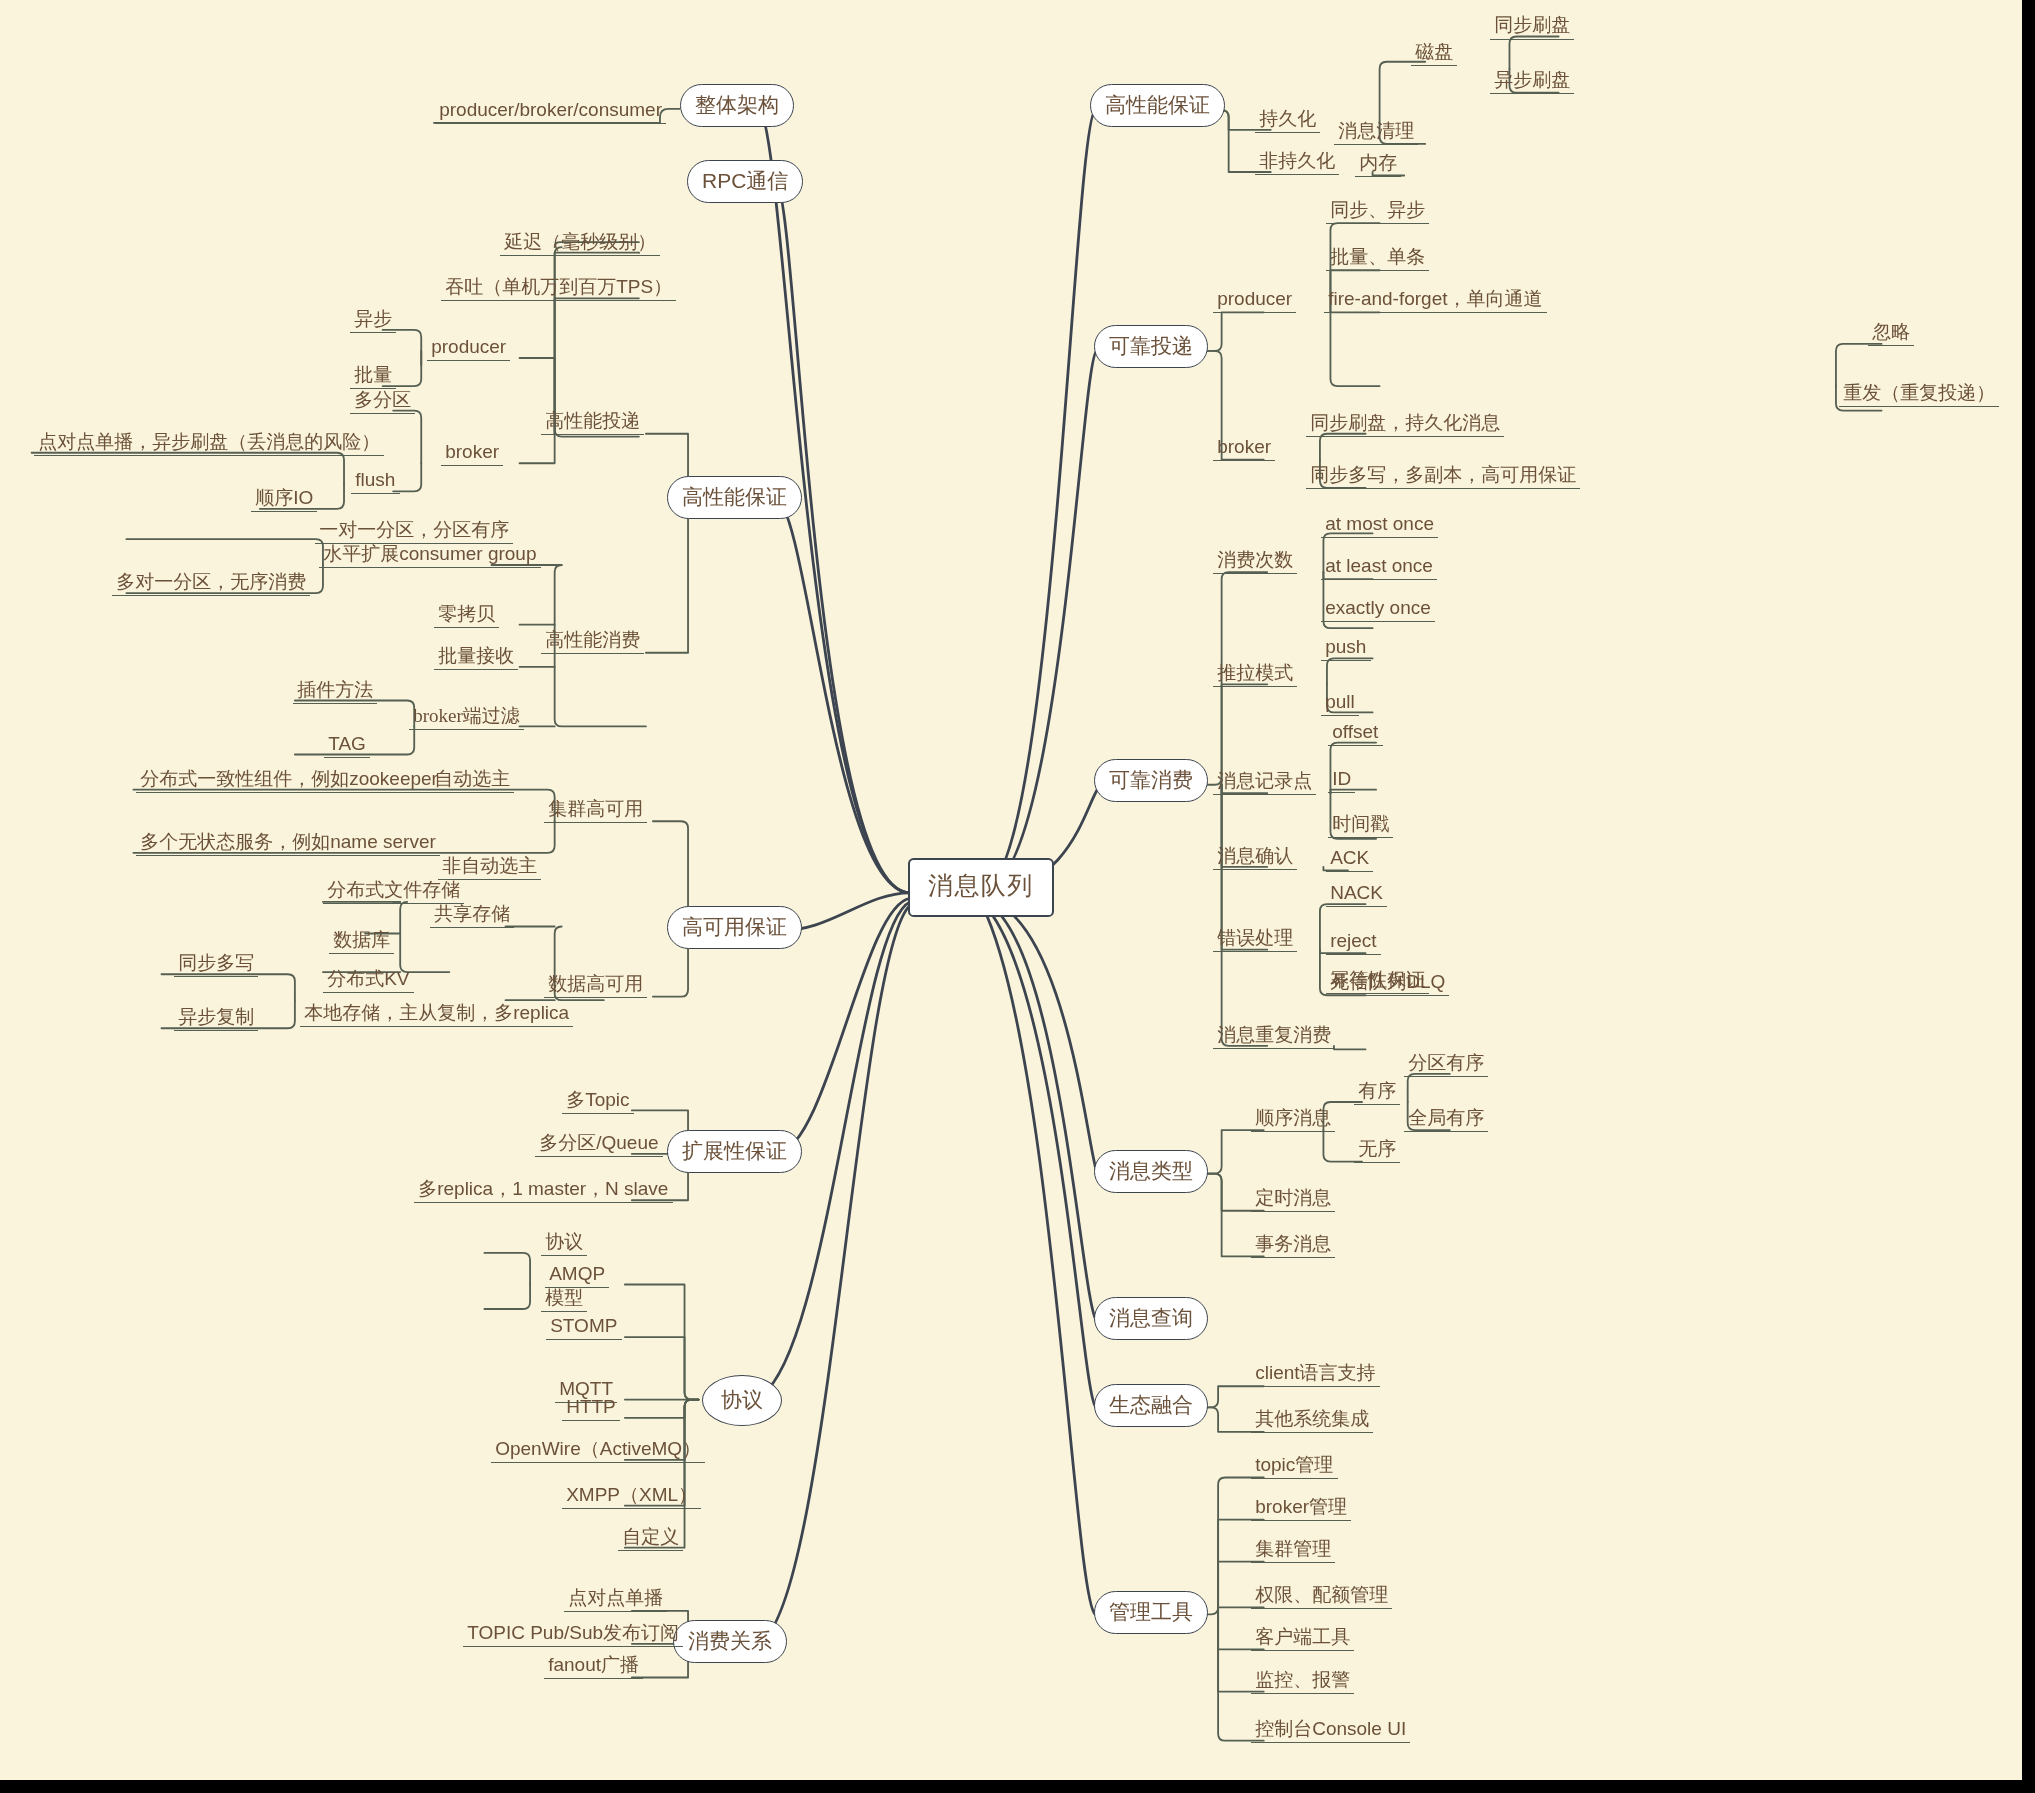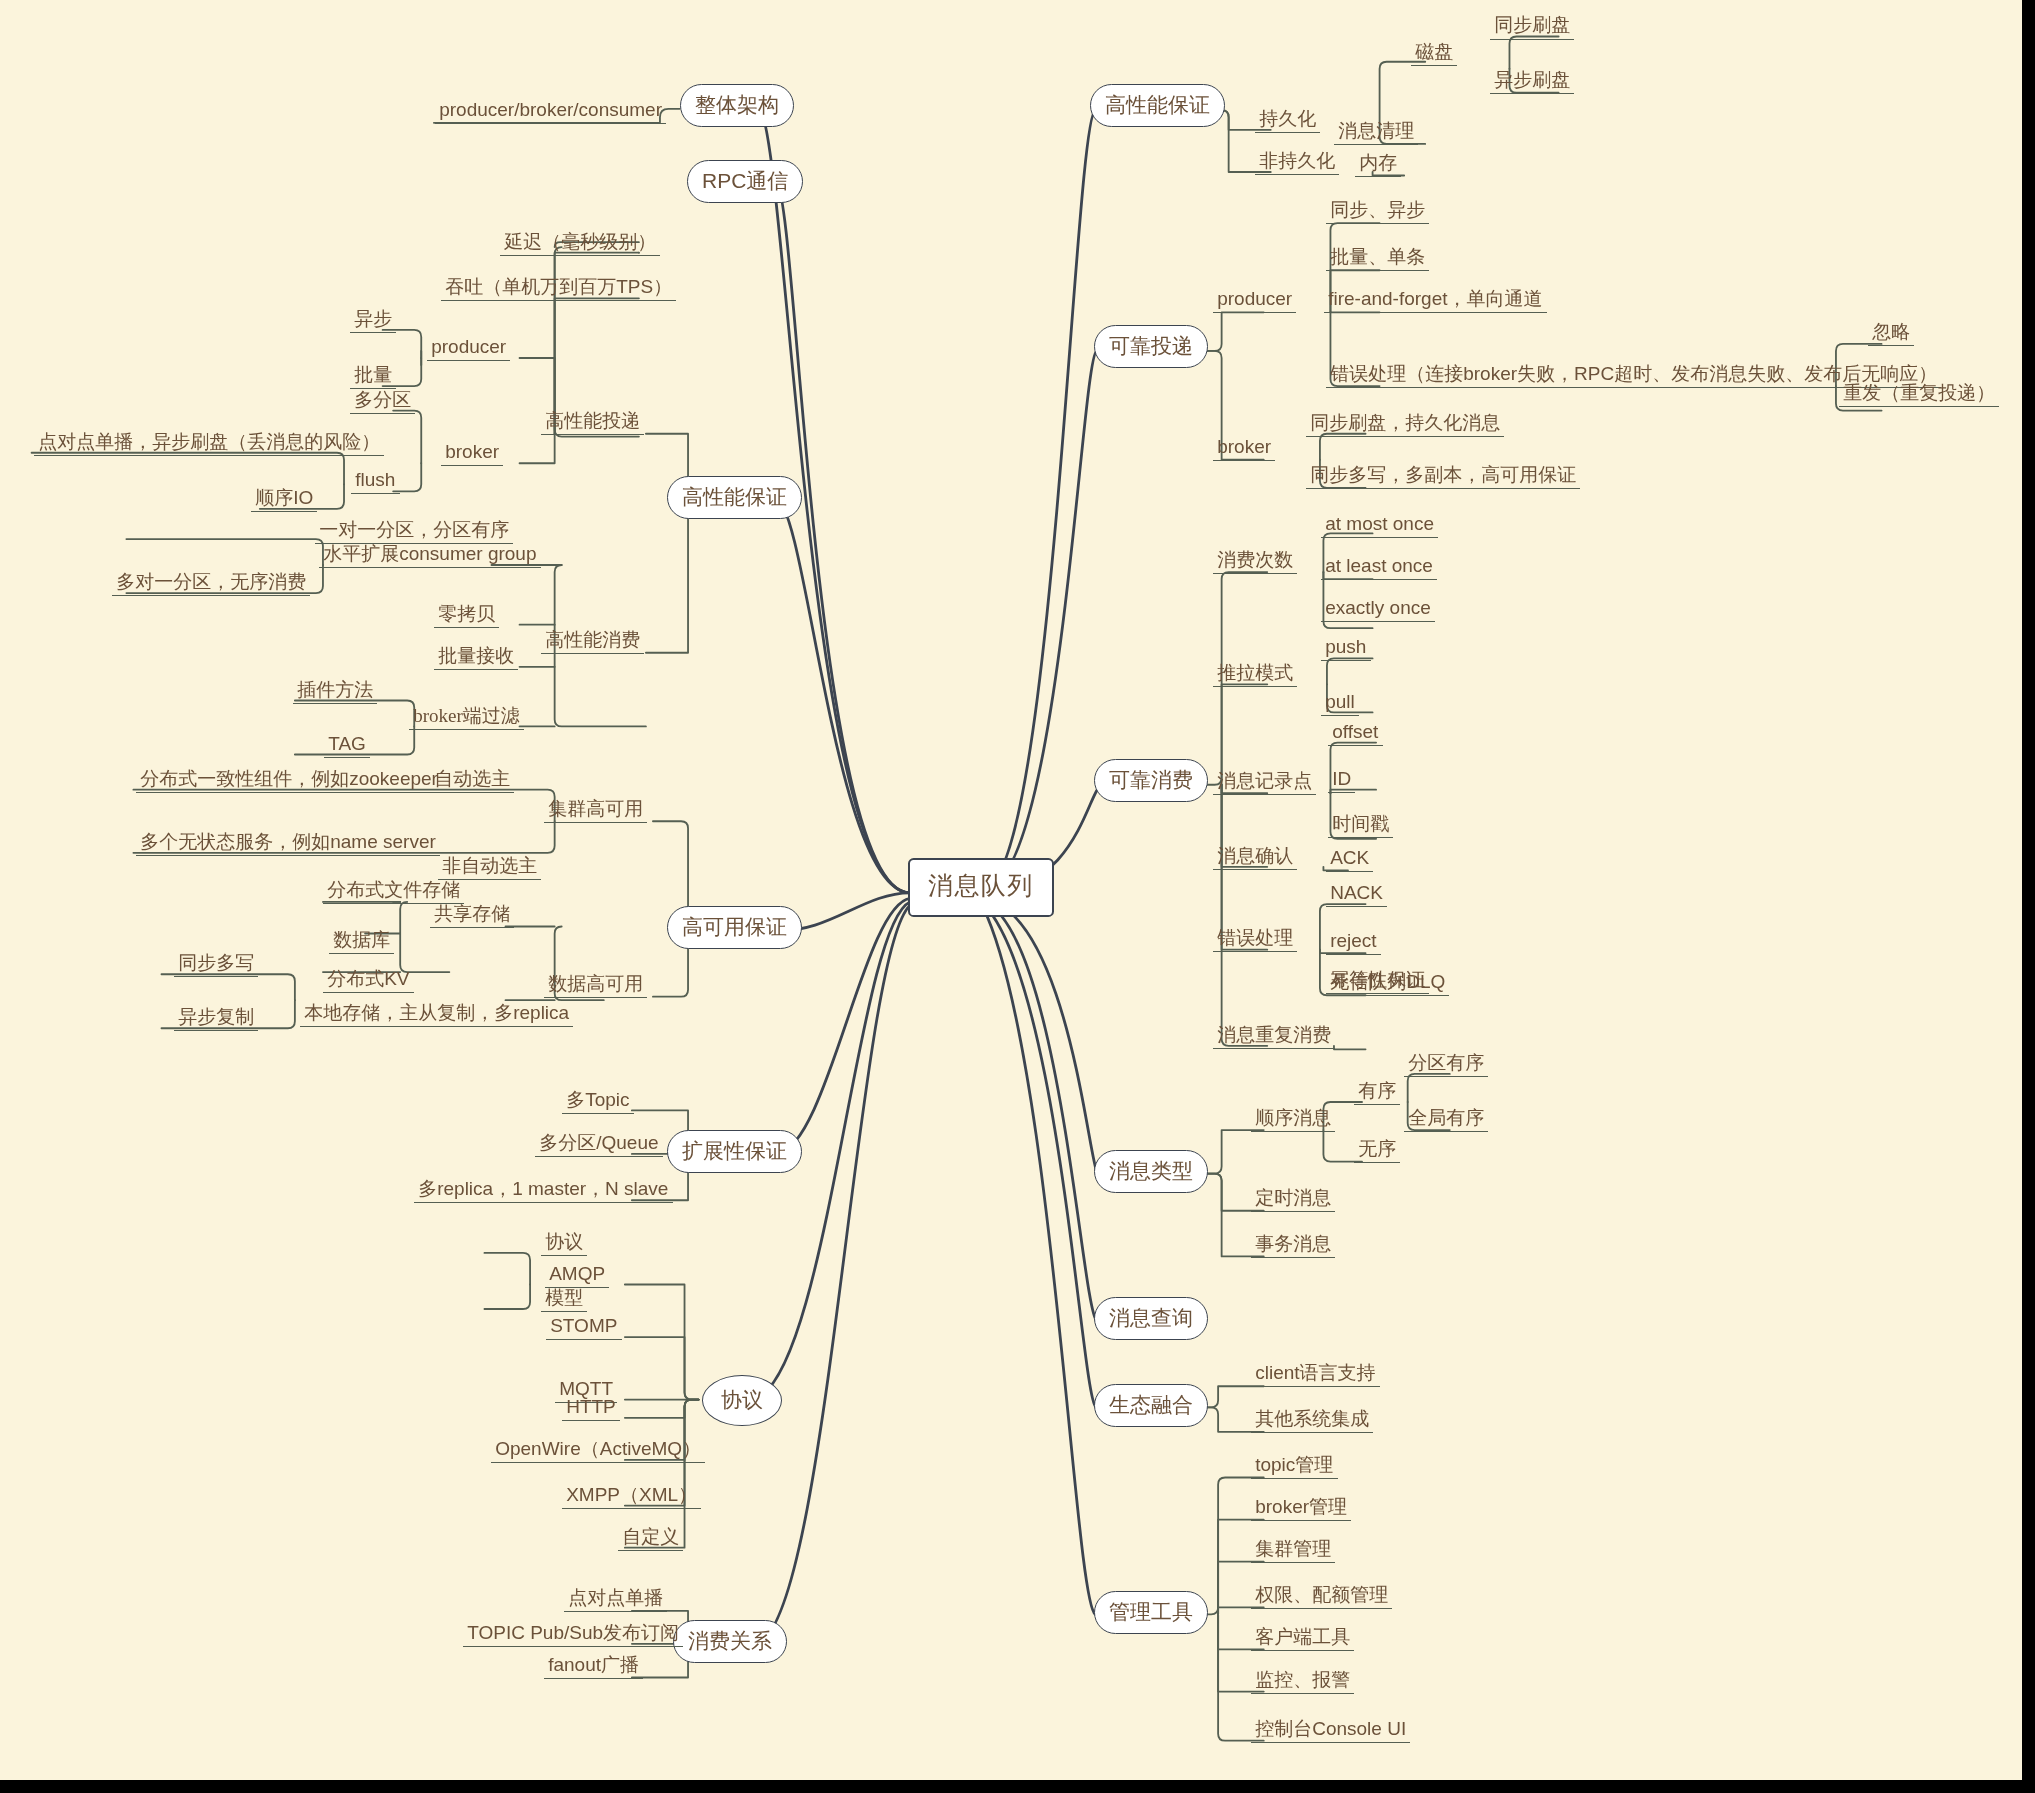--- a/index.html
+++ b/index.html
@@ -331,21 +331,20 @@
     <div class="node txt" style="left:1490px; top:15.4px;">同步刷盘</div>
     <div class="node txt" style="left:1490px; top:70px;">异步刷盘</div>
 
     <div class="node lvl1" style="left:1094px; top:325px;">可靠投递</div>
     <div class="node txt" style="left:1213px; top:289px;">producer</div>
     <div class="node txt" style="left:1213px; top:437px;">broker</div>
 
     <div class="node txt" style="left:1326px; top:200px;">同步、异步</div>
     <div class="node txt" style="left:1326px; top:247px;">批量、单条</div>
     <div class="node txt" style="left:1324px; top:289px;">fire-and-forget，单向通道</div>
-    <div class="node txt" style="left:1326px; top:364px;">错误处理（连接broker失败，RPC超时、发布消息失败、发布后无响应）</div>
     <div class="node txt" style="left:1868px; top:322px;">忽略</div>
     <div class="node txt" style="left:1839px; top:383px;">重发（重复投递）</div>
 
     <div class="node txt" style="left:1306px; top:413px;">同步刷盘，持久化消息</div>
     <div class="node txt" style="left:1306px; top:465px;">同步多写，多副本，高可用保证</div>
 
     <div class="node lvl1" style="left:1094px; top:759px;">可靠消费</div>
     <div class="node txt" style="left:1213px; top:550px;">消费次数</div>
     <div class="node txt" style="left:1213px; top:663px;">推拉模式</div>
     <div class="node txt" style="left:1213px; top:771px;">消息记录点</div>

